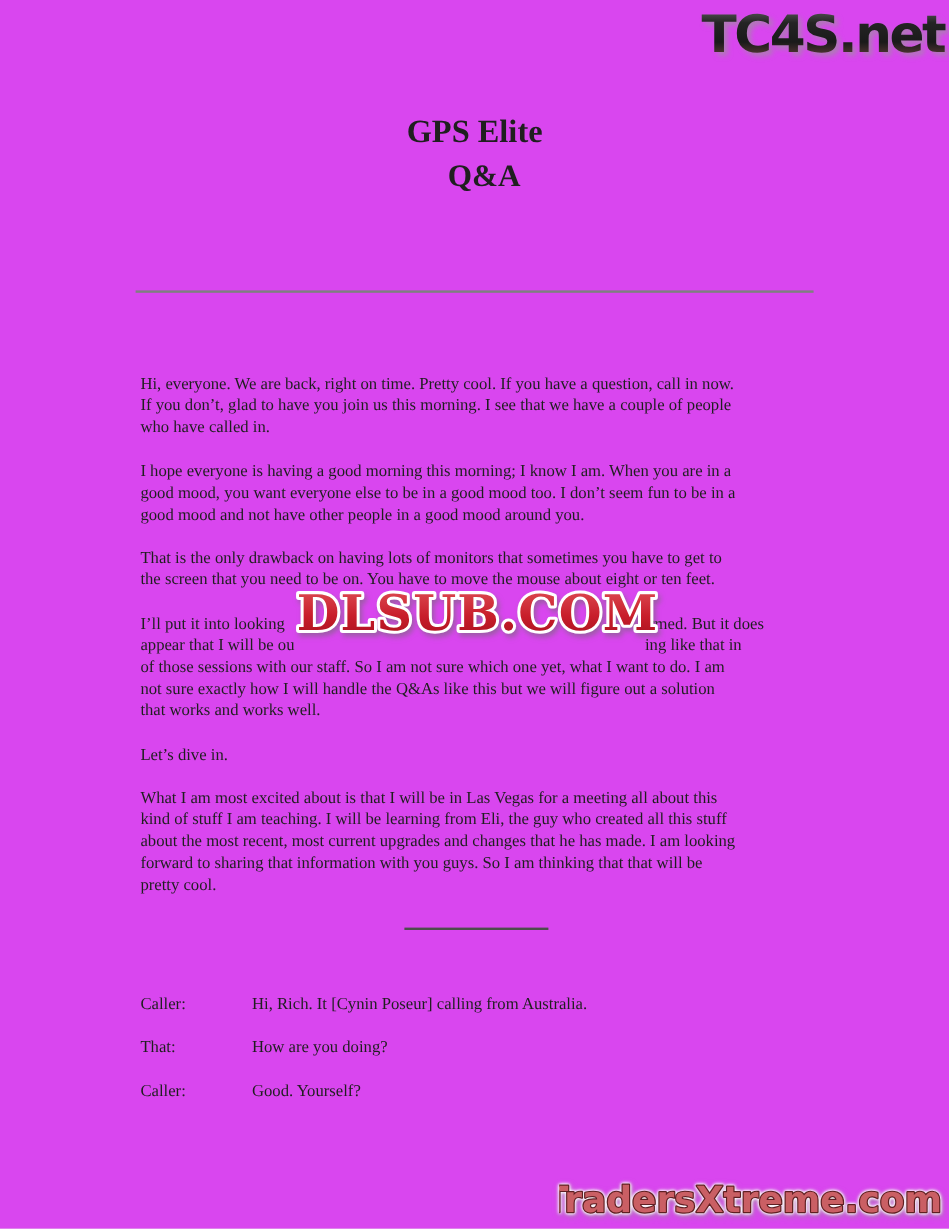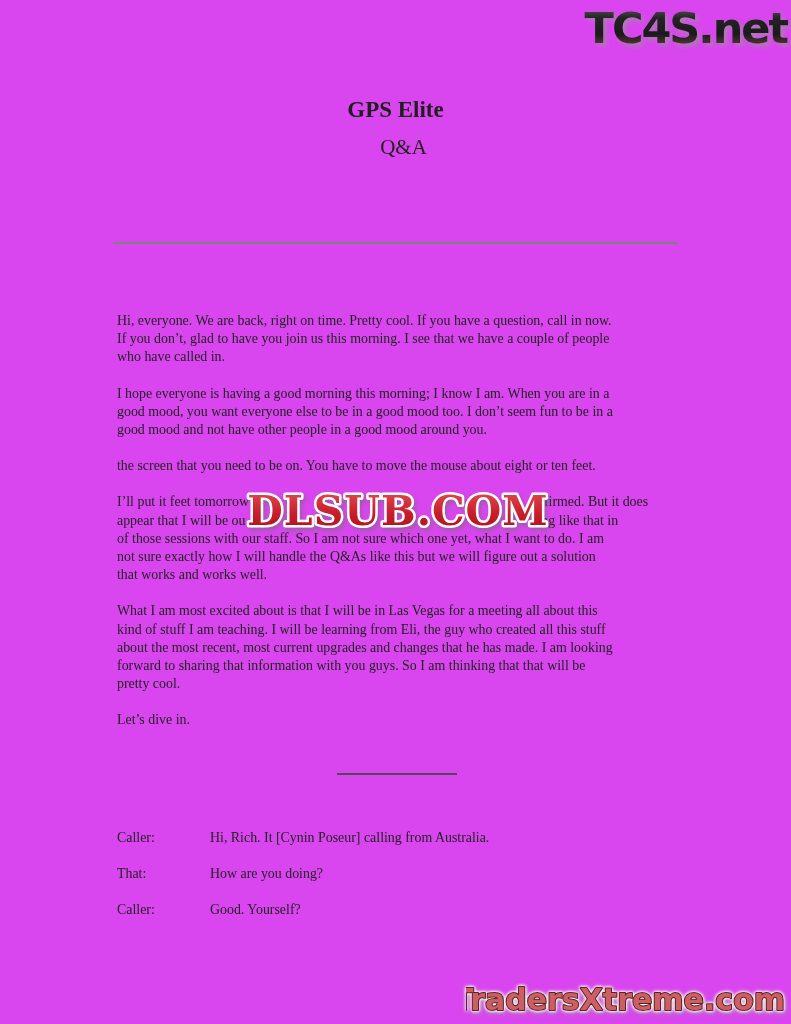--- a/index.html
+++ b/index.html
@@ -10,22 +10,22 @@
   }
 
   
   .tc4s-svg { position:absolute; top:2px; right:1px; width:232px; height:52px;
     filter: drop-shadow(3px 3px 2px rgba(150,150,150,0.65)); }
   .tc4s-text { font-family:"DejaVu Sans", sans-serif; font-weight:bold;
     font-size:43px; letter-spacing:-2px; }
 
   
   .doc-header { position:absolute; top:94px; left:0; right:0; text-align:center; }
-  .doc-title { margin:0; font-size:23px; font-weight:bold; line-height:31px; }
-  .doc-subtitle { margin:10px 0 0 16px; font-size:21px; font-weight:normal; line-height:24px; }
+  .doc-title { margin:0; font-size:27px; font-weight:bold; line-height:31px; }
+  .doc-subtitle { margin:10px 0 0 16px; font-size:26px; font-weight:bold; line-height:24px; }
   .doc-date { margin-top:18px; font-size:15.5px; line-height:19px; }
 
   .top-rule { position:absolute; top:242px; left:113px; width:565px;
     border-top:2px solid #7f7f7f; }
 
   
   .doc-body { position:absolute; top:288px; left:117px; width:561px;
     font-size:13.9px; line-height:18.2px;margin-top:24px; }
   .para { margin:0 0 18px 0; }
   .line { white-space:nowrap; }
@@ -85,40 +85,41 @@
           <div class="line">Hi, everyone. We are back, right on time. Pretty cool. If you have a question, call in now.</div>
           <div class="line">If you don’t, glad to have you join us this morning. I see that we have a couple of people</div>
           <div class="line">who have called in.</div>
         </div>
         <div class="para">
           <div class="line">I hope everyone is having a good morning this morning; I know I am. When you are in a</div>
           <div class="line">good mood, you want everyone else to be in a good mood too. I don’t seem fun to be in a</div>
           <div class="line">good mood and not have other people in a good mood around you.</div>
         </div>
         <div class="para">
+          <div class="line">That is the only drawback on having lots of monitors that sometimes you have to get to</div>
           <div class="line">the screen that you need to be on. You have to move the mouse about eight or ten feet.</div>
         </div>
       </div>
     <div class="para">
-        <div class="line"><span>I’ll put it feet tomorrow</span><span class="spacer" style="width: 295px;"></span><span>firmed. But it does</span></div>
+        <div class="line"><span>I’ll put it into looking</span><span class="spacer" style="width: 295px;"></span><span>firmed. But it does</span></div>
         <div class="line"><span>appear that I will be ou</span><span class="spacer" style="width: 292px;"></span><span>ing like that in</span></div>
         <div class="line">of those sessions with our staff. So I am not sure which one yet, what I want to do. I am</div>
         <div class="line">not sure exactly how I will handle the Q&amp;As like this but we will figure out a solution</div>
         <div class="line">that works and works well.</div>
       </div>
     <div>
         <div class="para">
+          <div class="line">Let’s dive in.</div>
+        </div>
+        <div class="para">
           <div class="line">What I am most excited about is that I will be in Las Vegas for a meeting all about this</div>
           <div class="line">kind of stuff I am teaching. I will be learning from Eli, the guy who created all this stuff</div>
           <div class="line">about the most recent, most current upgrades and changes that he has made. I am looking</div>
           <div class="line">forward to sharing that information with you guys. So I am thinking that that will be</div>
           <div class="line">pretty cool.</div>
-        </div>
-        <div class="para">
-          <div class="line">Let’s dive in.</div>
         </div>
       </div>
   </main>
 
   <svg class="wm-svg" viewBox="0 0 316 58">
     <defs>
       <linearGradient id="wmgrad" x1="0" y1="0" x2="0" y2="1">
         <stop offset="0%" stop-color="#e05258"></stop>
         <stop offset="55%" stop-color="#c81e2b"></stop>
         <stop offset="100%" stop-color="#a50f1c"></stop>

